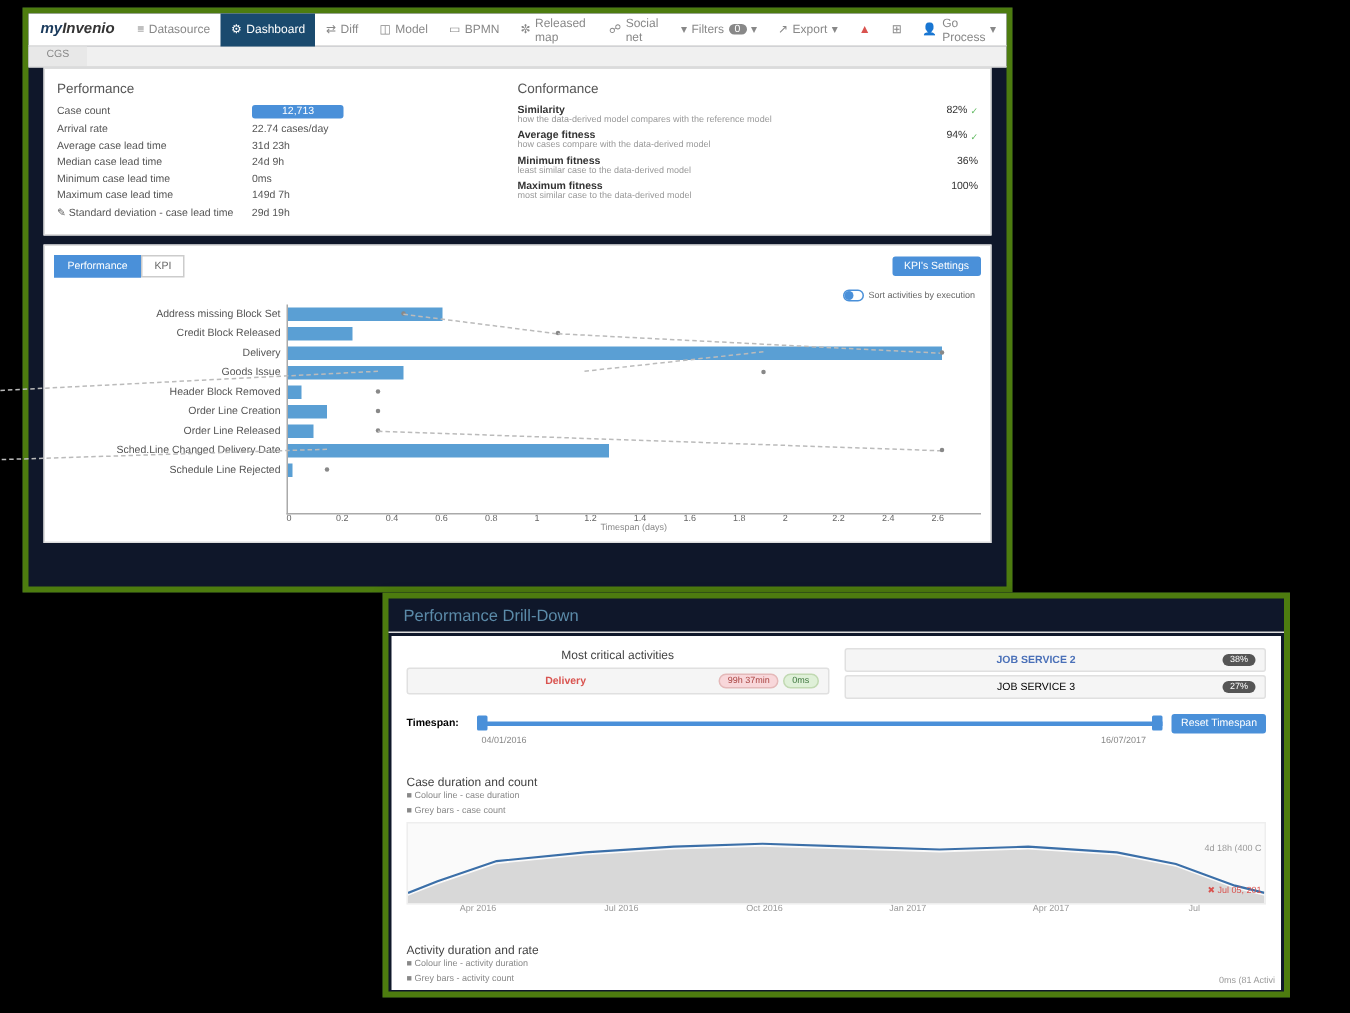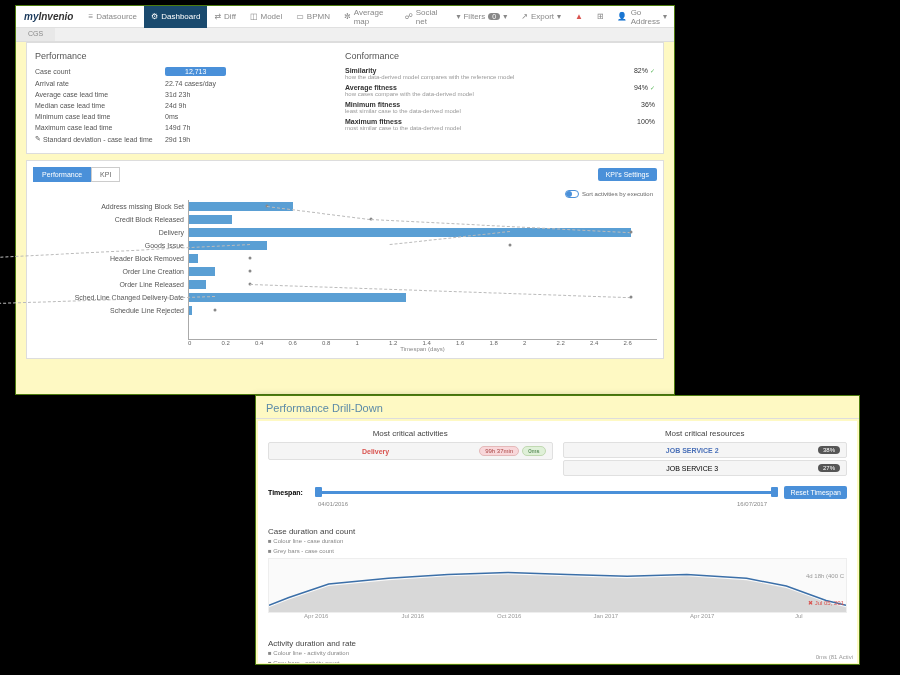--- a/index.html
+++ b/index.html
@@ -1,17 +1,17 @@
 <!DOCTYPE html>
 <html><head>
 <meta charset="utf-8">
 <style>
   * { box-sizing: border-box; margin: 0; padding: 0; font-family: Arial, sans-serif; }
   body { background: #000; width: 900px; height: 675px; position: relative; overflow: hidden; }
-  .window { position: absolute; background: #fef9c3; border: 1px solid #4d7c0f; box-shadow: 0 2px 8px rgba(0,0,0,0.3); }
+  .window { position: absolute; background: #0f172a; border: 4px solid #4d7c0f; box-shadow: 0 2px 8px rgba(0,0,0,0.3); }
   .window1 { left: 15px; top: 5px; width: 660px; height: 390px; }
   .window2 { left: 255px; top: 395px; width: 605px; height: 270px; }
 
   
   .topnav { background: #fff; height: 22px; display: flex; align-items: center; font-size: 8px; border-bottom: 1px solid #e0e0e0; }
   .logo { padding: 0 8px; font-weight: bold; font-style: italic; font-size: 10px; }
   .logo .my { color: #1a3a5c; }
   .logo .invenio { color: #333; }
   .navitem { padding: 0 7px; color: #888; height: 22px; display: flex; align-items: center; gap: 3px; cursor: pointer; }
   .navitem.active { background: #1a4a6e; color: #fff; }
@@ -119,32 +119,32 @@
     <div class="navitem">
         <span>◫</span>
         <span>Model</span>
       </div>
     <div class="navitem">
         <span>▭</span>
         <span>BPMN</span>
       </div>
     <div class="navitem">
         <span>✼</span>
-        <span>Average map</span>
+        <span>Released map</span>
       </div>
     <div class="navitem">
         <span>☍</span>
         <span>Social net</span>
       </div>
     <div class="navright">
       <div class="navitem"><span>▾</span><span>Filters</span> <span class="filter-badge">0</span> ▾</div>
       <div class="navitem"><span>↗</span><span>Export</span> ▾</div>
       <div class="navitem bell">▲</div>
       <div class="navitem">⊞</div>
-      <div class="navitem"><span>👤</span><span>Go Address</span> ▾</div>
+      <div class="navitem"><span>👤</span><span>Go Process</span> ▾</div>
     </div>
   </div>
   <div class="subnav">
     <div class="subtab">CGS</div>
   </div>
 
 
   <div class="details">
     <div class="col">
       <h4>Performance</h4>
@@ -289,21 +289,20 @@
     <div class="crit-row">
       <div class="crit-col">
         <h5>Most critical activities</h5>
         <div class="crit-item red">
           <span class="name">Delivery</span>
           <span class="pill red">99h 37min</span>
           <span class="pill green">0ms</span>
         </div>
       </div>
       <div class="crit-col">
-        <h5>Most critical resources</h5>
         <div class="crit-item blue">
           <span class="name">JOB SERVICE 2</span>
           <span class="pill dark">38%</span>
         </div>
         <div class="crit-item">
           <span class="name">JOB SERVICE 3</span>
           <span class="pill dark">27%</span>
         </div>
       </div>
     </div>

